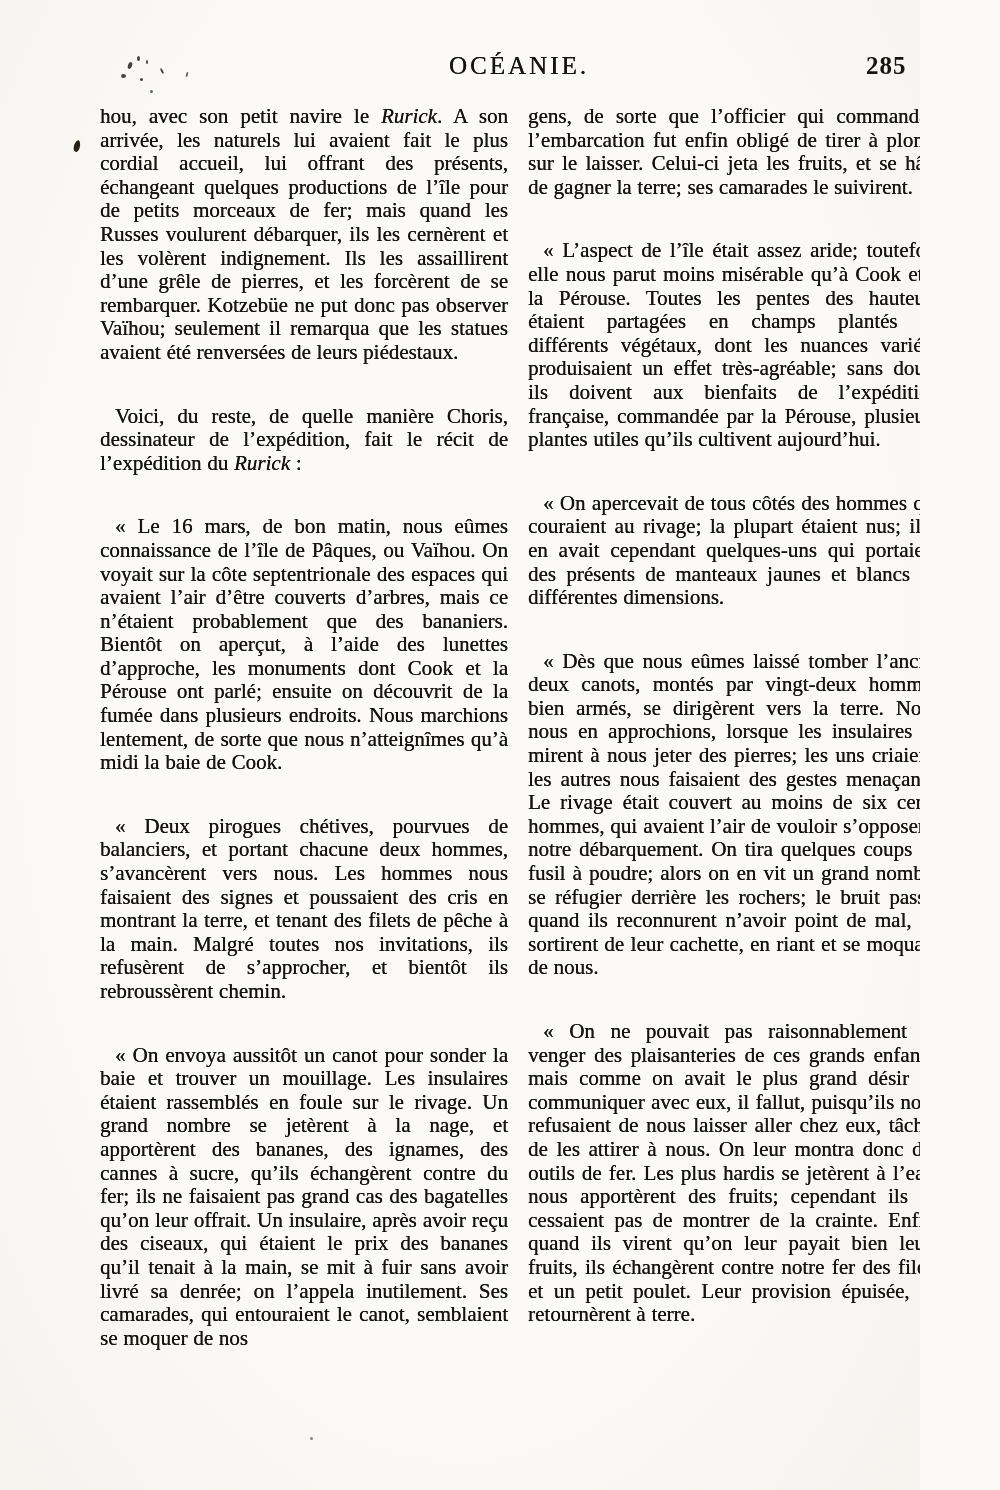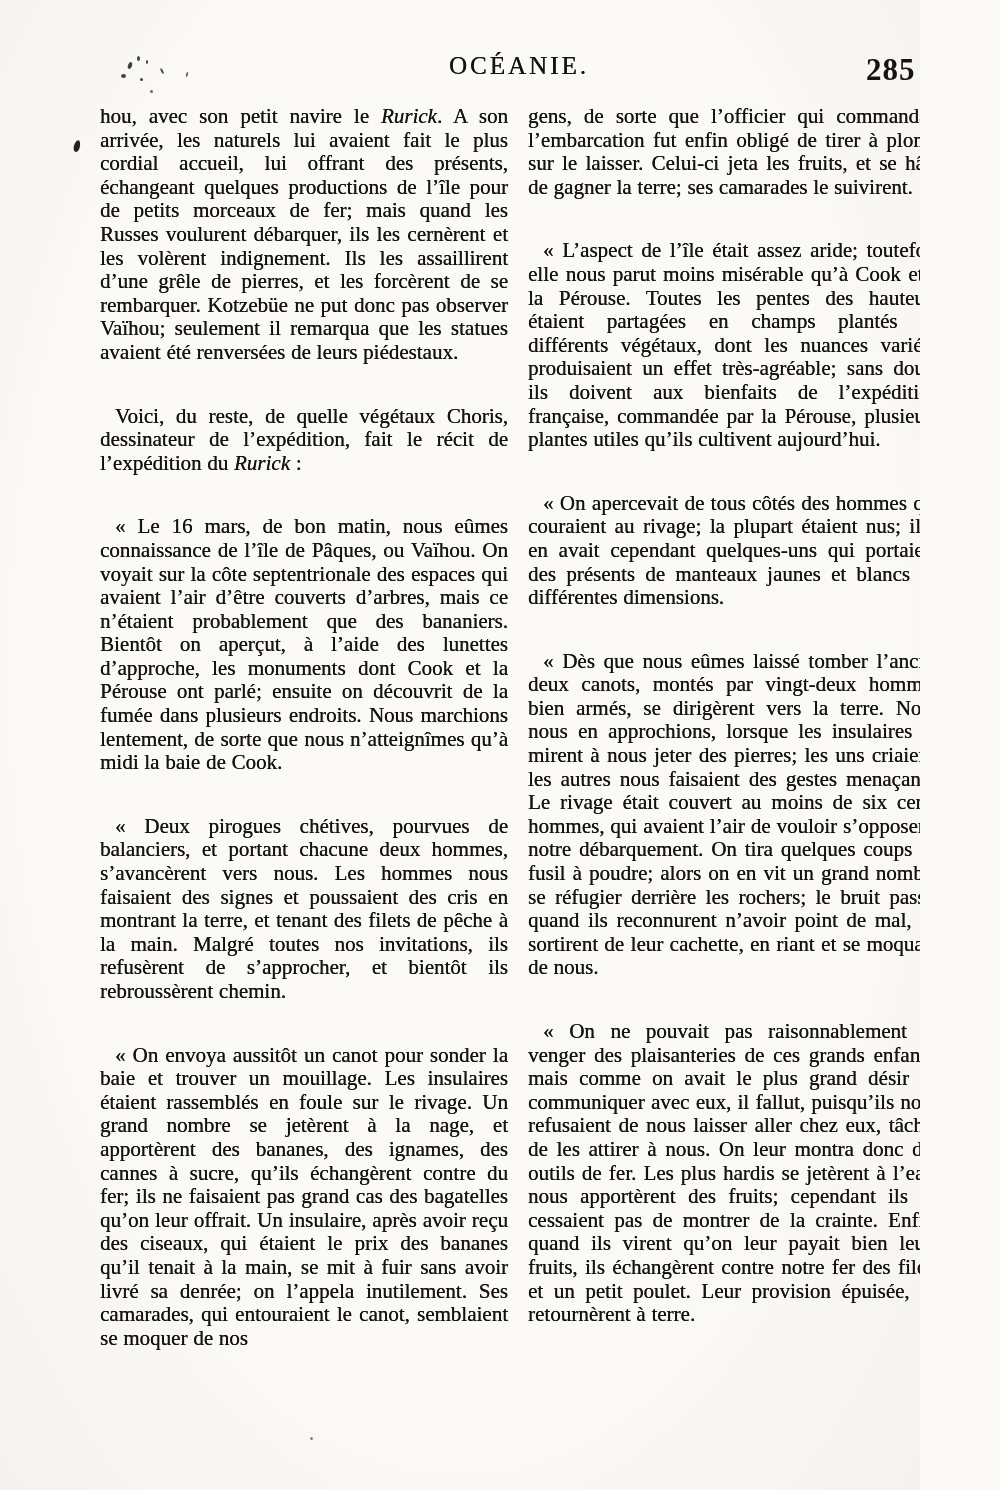--- a/index.html
+++ b/index.html
@@ -21,21 +21,21 @@
   
   .running-title {
     position: absolute; top: 52px; left: 100px; width: 838px;
     text-align: center;
     font-size: 25px; letter-spacing: 3px;
     text-shadow: 0.3px 0 0 currentColor;
   }
   .page-number {
     position: absolute; top: 52px; left: 866px; width: 72px;
     text-align: left;
-    font-size: 31px; font-weight: bold; letter-spacing: 1px;
+    font-size: 25px; font-weight: bold; letter-spacing: 1px;
   }
 
   
   .columns {
     position: absolute; top: 105px; left: 100px; width: 840px;
     display: flex; gap: 20px;
   }
   .col { width: 408px; }
   .col.right { width: 412px; }
   p.para {
@@ -64,21 +64,21 @@
 <body>
 
 <div class="page">
 
   <div class="running-title">OCÉANIE.</div>
   <div class="page-number">285</div>
 
   <main class="columns">
     <section class="col">
         <p class="para"><span>hou, avec son petit navire le </span><i>Rurick</i><span>. A son arrivée, les naturels lui avaient fait le plus cordial accueil, lui offrant des présents, échangeant quelques productions de l’île pour de petits morceaux de fer; mais quand les Russes voulurent débarquer, ils les cernèrent et les volèrent indignement. Ils les assaillirent d’une grêle de pierres, et les forcèrent de se rembarquer. Kotzebüe ne put donc pas observer Vaïhou; seulement il remarqua que les statues avaient été renversées de leurs piédestaux.</span></p>
-        <p class="para indent"><span>Voici, du reste, de quelle végétaux Choris, dessinateur de l’expédition, fait le récit de l’expédition du </span><i>Rurick</i><span> :</span></p>
+        <p class="para indent"><span>Voici, du reste, de quelle manière Choris, dessinateur de l’expédition, fait le récit de l’expédition du </span><i>Rurick</i><span> :</span></p>
         <p class="para indent"><span>« Le 16 mars, de bon matin, nous eûmes connaissance de l’île de Pâques, ou Vaïhou. On voyait sur la côte septentrionale des espaces qui avaient l’air d’être couverts d’arbres, mais ce n’étaient probablement que des bananiers. Bientôt on aperçut, à l’aide des lunettes d’approche, les monuments dont Cook et la Pérouse ont parlé; ensuite on découvrit de la fumée dans plusieurs endroits. Nous marchions lentement, de sorte que nous n’atteignîmes qu’à midi la baie de Cook.</span></p>
         <p class="para indent"><span>« Deux pirogues chétives, pourvues de balanciers, et portant chacune deux hommes, s’avancèrent vers nous. Les hommes nous faisaient des signes et poussaient des cris en montrant la terre, et tenant des filets de pêche à la main. Malgré toutes nos invitations, ils refusèrent de s’approcher, et bientôt ils rebroussèrent chemin.</span></p>
         <p class="para indent"><span>« On envoya aussitôt un canot pour sonder la baie et trouver un mouillage. Les insulaires étaient rassemblés en foule sur le rivage. Un grand nombre se jetèrent à la nage, et apportèrent des bananes, des ignames, des cannes à sucre, qu’ils échangèrent contre du fer; ils ne faisaient pas grand cas des bagatelles qu’on leur offrait. Un insulaire, après avoir reçu des ciseaux, qui étaient le prix des bananes qu’il tenait à la main, se mit à fuir sans avoir livré sa denrée; on l’appela inutilement. Ses camarades, qui entouraient le canot, semblaient se moquer de nos</span></p>
       </section>
     <section class="col right">
         <p class="para"><span>gens, de sorte que l’officier qui commandait l’embarcation fut enfin obligé de tirer à plomb sur le laisser. Celui-ci jeta les fruits, et se hâta de gagner la terre; ses camarades le suivirent.</span></p>
         <p class="para indent"><span>« L’aspect de l’île était assez aride; toutefois elle nous parut moins misérable qu’à Cook et à la Pérouse. Toutes les pentes des hauteurs étaient partagées en champs plantés de différents végétaux, dont les nuances variées produisaient un effet très-agréable; sans doute ils doivent aux bienfaits de l’expédition française, commandée par la Pérouse, plusieurs plantes utiles qu’ils cultivent aujourd’hui.</span></p>
         <p class="para indent"><span>« On apercevait de tous côtés des hommes qui couraient au rivage; la plupart étaient nus; il y en avait cependant quelques-uns qui portaient des présents de manteaux jaunes et blancs de différentes dimensions.</span></p>
         <p class="para indent"><span>« Dès que nous eûmes laissé tomber l’ancre, deux canots, montés par vingt-deux hommes bien armés, se dirigèrent vers la terre. Nous nous en approchions, lorsque les insulaires se mirent à nous jeter des pierres; les uns criaient, les autres nous faisaient des gestes menaçants. Le rivage était couvert au moins de six cents hommes, qui avaient l’air de vouloir s’opposer à notre débarquement. On tira quelques coups de fusil à poudre; alors on en vit un grand nombre se réfugier derrière les rochers; le bruit passé, quand ils reconnurent n’avoir point de mal, ils sortirent de leur cachette, en riant et se moquant de nous.</span></p>
         <p class="para indent"><span>« On ne pouvait pas raisonnablement se venger des plaisanteries de ces grands enfants; mais comme on avait le plus grand désir de communiquer avec eux, il fallut, puisqu’ils nous refusaient de nous laisser aller chez eux, tâcher de les attirer à nous. On leur montra donc des outils de fer. Les plus hardis se jetèrent à l’eau, nous apportèrent des fruits; cependant ils ne cessaient pas de montrer de la crainte. Enfin, quand ils virent qu’on leur payait bien leurs fruits, ils échangèrent contre notre fer des filets et un petit poulet. Leur provision épuisée, ils retournèrent à terre.</span></p>

